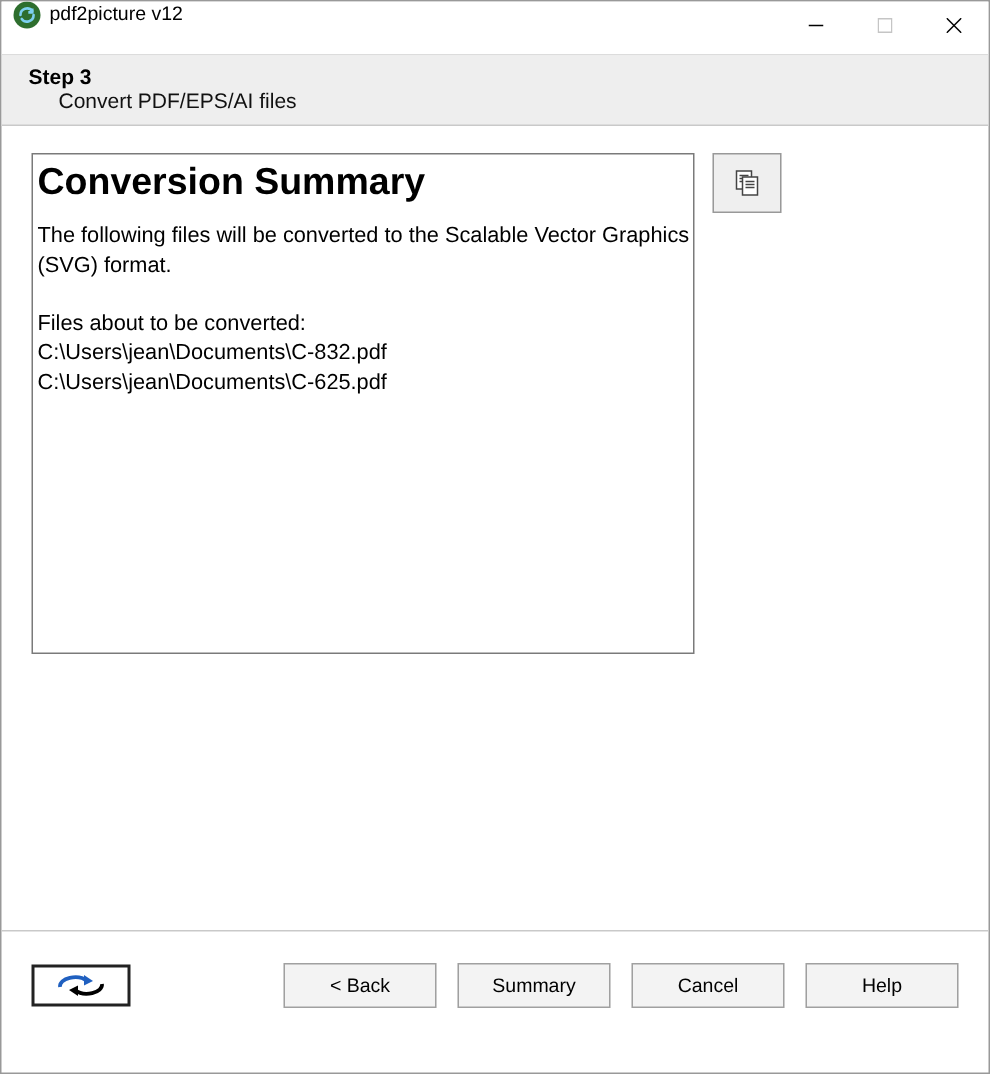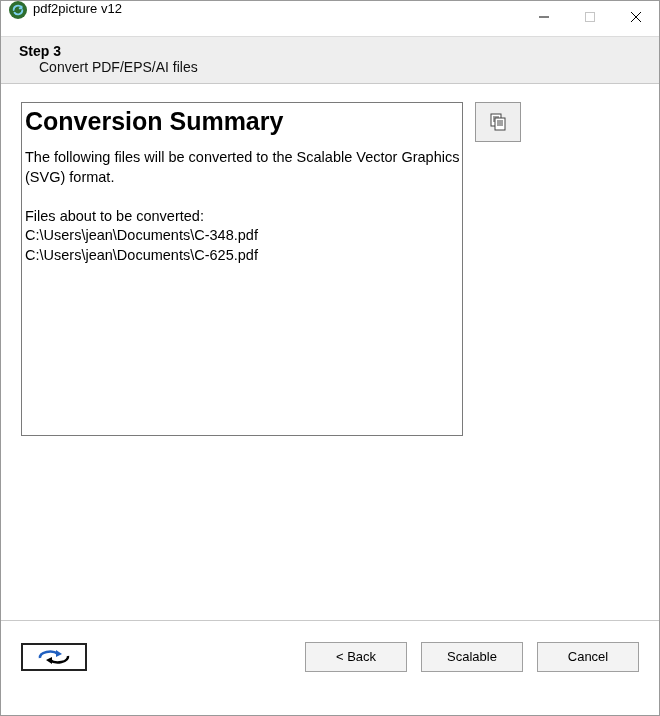--- a/index.html
+++ b/index.html
@@ -155,21 +155,21 @@
   <div class="step-sub">Convert PDF/EPS/AI files</div>
 </div>
 
 <div class="content-wrap">
   <div class="content-row">
     <div class="summary-box">
       <div class="summary-title">Conversion Summary</div>
       <div class="summary-body" id="summary-body">The following files will be converted to the Scalable Vector Graphics (SVG) format.
 
 Files about to be converted:
-C:\Users\jean\Documents\C-348.pdf
+C:\Users\jean\Documents\C-832.pdf
 C:\Users\jean\Documents\C-625.pdf</div>
     </div>
     <button class="copy-btn" title="Copy">
       <svg viewBox="0 0 20 20">
         <rect x="3" y="2" width="10" height="12" fill="#fff" stroke="#444" stroke-width="1"></rect>
         <line x1="5" y1="5" x2="11" y2="5" stroke="#444" stroke-width="1"></line>
         <line x1="5" y1="7" x2="11" y2="7" stroke="#444" stroke-width="1"></line>
         <line x1="5" y1="9" x2="11" y2="9" stroke="#444" stroke-width="1"></line>
         <rect x="7" y="6" width="10" height="12" fill="#fff" stroke="#444" stroke-width="1"></rect>
         <line x1="9" y1="9" x2="15" y2="9" stroke="#444" stroke-width="1"></line>
@@ -184,15 +184,16 @@
   <button class="refresh-btn">
     <svg viewBox="0 0 40 18">
       <path d="M6 10 a10 6 0 0 1 18 -4" stroke="#2060c0" stroke-width="2.5" fill="none"></path>
       <polygon points="22,2 28,6 22,9" fill="#2060c0"></polygon>
       <path d="M34 8 a10 6 0 0 1 -18 4" stroke="#000" stroke-width="2.5" fill="none"></path>
       <polygon points="18,16 12,12 18,9" fill="#000"></polygon>
     </svg>
   </button>
   <span class="footer-spacer"></span>
   <button class="btn">&lt; Back</button>
-  <button class="btn">Scalable</button>
+  <button class="btn">Summary</button>
   <button class="btn">Cancel</button>
+  <button class="btn">Help</button>
 </div>
 
 </body></html>

